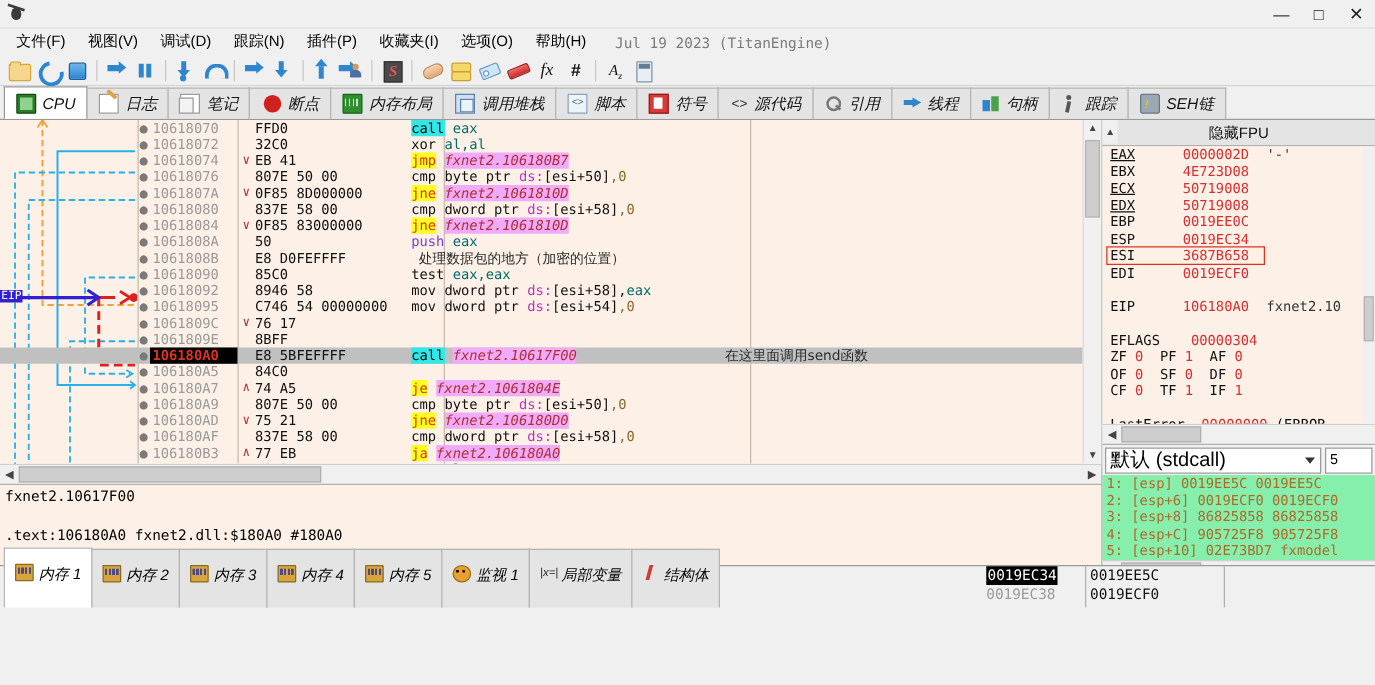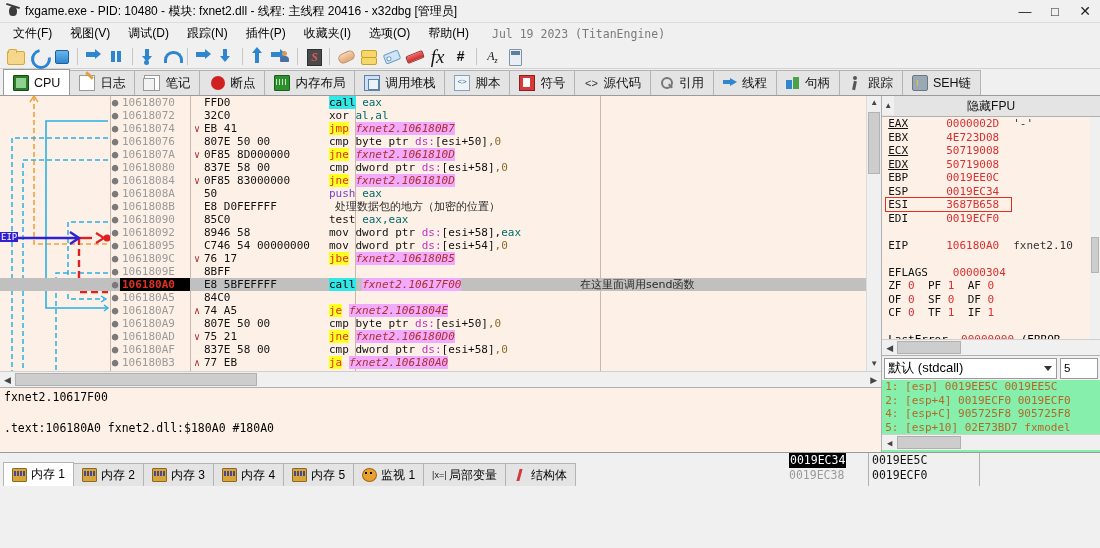--- a/index.html
+++ b/index.html
@@ -50,30 +50,30 @@
   .ic-person{left:7px;top:3px;width:9px;height:11px;}
   .ic-person:before{content:"";position:absolute;left:2px;top:0;width:5px;height:5px;border-radius:50%;background:#d79a5a;}
   .ic-person:after{content:"";position:absolute;left:0;top:5px;width:9px;height:6px;border-radius:4px 4px 1px 1px;background:#4a6fa5;}
   .ic-s{left:2px;top:1px;width:13px;height:15px;background:#4a4a4a;border:1px solid #2f2f2f;color:#e05a5a;font-weight:bold;font-size:12px;text-align:center;line-height:15px;font-family:"Liberation Serif",serif;}
   .ic-pill{left:1px;top:4px;width:15px;height:8px;border-radius:5px;background:linear-gradient(#f6d3b3,#e0a878);border:1px solid #c08a55;transform:rotate(-25deg);}
   .ic-note{left:1px;top:2px;width:14px;height:6px;background:#f6d76a;border:1px solid #c9a02e;border-radius:2px;}
   .ic-note2{left:1px;top:9px;width:14px;height:6px;background:#f6d76a;border:1px solid #c9a02e;border-radius:2px;}
   .ic-tag{left:1px;top:4px;width:14px;height:8px;background:#cfe4f5;border:1px solid #6d9fc6;transform:rotate(-22deg);border-radius:2px;}
   .ic-tag:after{content:"";position:absolute;left:1px;top:2px;width:3px;height:3px;border-radius:50%;background:#fff;border:1px solid #6d9fc6;}
   .ic-redbar{left:0px;top:5px;width:16px;height:6px;background:linear-gradient(#f06868,#c92b2b);border:1px solid #9b1f1f;transform:rotate(-22deg);border-radius:2px;}
-  .ic-fx{left:1px;top:0px;width:15px;height:17px;font-style:italic;font-family:"Liberation Serif",serif;font-size:19px;line-height:17px;text-align:center;color:#111;}
+  .ic-fx{left:1px;top:0px;width:15px;height:17px;font-style:italic;font-family:"Liberation Serif",serif;font-size:14px;line-height:17px;text-align:center;color:#111;}
   .ic-hash{left:1px;top:0px;width:15px;height:17px;font-size:14px;font-weight:bold;line-height:17px;text-align:center;color:#111;}
   .ic-az{left:0px;top:0px;width:17px;height:17px;font-size:12px;line-height:17px;text-align:center;color:#111;font-family:"Liberation Serif",serif;}
   .ic-calc{left:2px;top:1px;width:11px;height:15px;background:#e8eef4;border:1px solid #7d94a8;border-radius:1px;}
   .ic-calc:after{content:"";position:absolute;left:1px;top:1px;width:9px;height:4px;background:#5e7f99;}
 
   
   #tabstrip{height:26px;background:#f0f0f0;display:flex;align-items:flex-end;padding-left:3px;border-bottom:1px solid #9a9a9a;}
   .tab{height:24px;display:flex;align-items:center;padding:0 9px;font-size:12.5px;
-       border:1px solid #b4b4b4;border-bottom:none;background:#e4e4e4;margin-right:-1px;white-space:nowrap;color:#111;}
+       border:1px solid #b4b4b4;border-bottom:none;background:#e4e4e4;margin-right:-1px;white-space:nowrap;color:#111;font-style:italic;}
   .tab.sel{background:#fff;height:25px;border-color:#9a9a9a;position:relative;z-index:3;}
   .tab .tico{width:14px;height:14px;margin-right:5px;position:relative;flex:none;}
   .tico-cpu{background:#2a7a2a;border:1px solid #134a13;border-radius:1px;}
   .tico-cpu:after{content:"";position:absolute;left:2px;top:2px;right:2px;bottom:2px;background:#8fd18f;}
   .tico-log{background:#fff;border:1px solid #9a9a9a;}
   .tico-log:after{content:"";position:absolute;left:5px;top:-2px;width:9px;height:3px;background:#e0a040;transform:rotate(42deg);}
   .tico-notes{background:#fff;border:1px solid #9a9a9a;}
   .tico-notes:before{content:"";position:absolute;left:-2px;top:2px;width:10px;height:11px;background:#f3f3f3;border:1px solid #9a9a9a;}
   .tico-bp{background:#d02020;border-radius:50%;width:10px;height:10px;margin:2px 7px 2px 2px;}
   .tico-mem{background:#2f8f2f;border:1px solid #1a5f1a;border-radius:1px;}
@@ -162,30 +162,30 @@
   .rname.u{text-decoration:underline;}
   .rval{color:#d83030;}
   .rextra{color:#b03030;margin-left:14px;}
   .rextra.blk{color:#333;}
   .flagline{color:#111;}
   .flagline b{color:#d83030;font-weight:normal;}
   #esi-box{position:absolute;border:1px solid #e03020;pointer-events:none;}
 
   
   #callconvbar{height:24px;background:#f0f0f0;border-top:1px solid #b0b0b0;display:flex;align-items:center;padding:0 2px;}
-  #ccselect{flex:1;height:19px;background:#fff;border:1px solid #9a9a9a;display:flex;align-items:center;padding:0 3px;font-size:13px;position:relative;}
+  #ccselect{flex:1;height:19px;background:#fff;border:1px solid #9a9a9a;display:flex;align-items:center;padding:0 3px;font-size:16px;position:relative;}
   #ccselect .caret{position:absolute;right:4px;top:7px;border-left:4px solid transparent;border-right:4px solid transparent;border-top:5px solid #333;}
   #ccnum{width:30px;height:19px;background:#fff;border:1px solid #9a9a9a;margin-left:3px;font-size:11.5px;padding:0 3px;display:flex;align-items:center;}
   #stacklist{height:72px;background:#86efac;overflow:hidden;font-family:"DejaVu Sans Mono","Liberation Mono",monospace;font-size:11px;}
   .srow{height:13.5px;line-height:13.5px;white-space:pre;padding-left:3px;color:#b06a28;}
 
   
   #bottomwrap{height:33px;background:#f0f0f0;border-top:1px solid #9a9a9a;display:flex;align-items:flex-end;}
   #bottomtabs{display:flex;align-items:flex-end;padding-left:3px;}
-  .btab{height:22px;display:flex;align-items:center;padding:0 8px;font-size:12px;border:1px solid #b4b4b4;border-bottom:none;background:#e4e4e4;margin-right:-1px;white-space:nowrap;}
+  .btab{height:22px;display:flex;padding:12px 8px;font-size:12px;border:1px solid #b4b4b4;border-bottom:none;background:#e4e4e4;margin-right:-1px;white-space:nowrap;font-style:italic;}
   .btab.sel{background:#fff;height:23px;}
   .btab .bico{width:13px;height:12px;margin-right:4px;position:relative;flex:none;}
   .bico-mem{background:#d8a43c;border:1px solid #8a6a1e;border-radius:1px;}
   .bico-mem:after{content:"";position:absolute;left:1px;top:2px;right:1px;height:5px;background:repeating-linear-gradient(to right,#4a4a8a 0 2px,#d8a43c 2px 3px);}
   .bico-watch{background:#e8a030;border-radius:50%;border:1px solid #a06a10;}
   .bico-watch:after{content:"";position:absolute;left:2px;top:3px;width:2px;height:2px;background:#000;box-shadow:5px 0 0 #000;}
   .bico-loc{background:transparent;font-size:9px;line-height:12px;color:#222;}
   .bico-struct{background:transparent;}
   .bico-struct:before{content:"";position:absolute;left:4px;top:0;width:3px;height:12px;background:#d03a3a;transform:skewX(-15deg);}
   #bottomstatus{margin-left:auto;display:flex;align-items:stretch;height:33px;padding-top:1px;}
@@ -196,21 +196,20 @@
   .bs-r1{height:15px;line-height:15px;padding-left:3px;}
   .bs-r2{height:15px;line-height:15px;padding-left:3px;color:#9a9a9a;}
   .bs-hl{background:#000;color:#fff;display:inline-block;padding:0 1px;}
   .bs-blk{color:#111;}
 </style>
 </head>
 <body>
 
 <div id="titlebar">
   <div class="bugicon"></div>
-  <div id="title-text">fxgame.exe - PID: 10480 - 模块: fxnet2.dll - 线程: 主线程 20416 - x32dbg [管理员]</div>
   <div id="wincontrols">
     <div>—</div>
     <div>□</div>
     <div class="cls">✕</div>
   </div>
 </div>
 
 <div id="menubar">
   <div class="mi">文件(F)</div>
   <div class="mi">视图(V)</div>
@@ -402,21 +401,21 @@
           <div class="drow"><div class="c-graph"></div><div class="c-bullet">●</div><div class="c-addr">10618074</div><div class="c-updown">∨</div><div class="c-bytes">EB 41</div><div class="c-ins"><span class="m-jmp">jmp</span> <span class="op-target">fxnet2.106180B7</span></div><div class="c-cmt"></div></div>
           <div class="drow"><div class="c-graph"></div><div class="c-bullet">●</div><div class="c-addr">10618076</div><div class="c-updown"></div><div class="c-bytes">807E 50 00</div><div class="c-ins"><span class="m-gen">cmp</span> <span class="op-mem">byte ptr </span><span class="op-seg">ds:</span><span class="op-mem">[esi+50]</span><span class="op-num">,0</span></div><div class="c-cmt"></div></div>
           <div class="drow"><div class="c-graph"></div><div class="c-bullet">●</div><div class="c-addr">1061807A</div><div class="c-updown">∨</div><div class="c-bytes">0F85 8D000000</div><div class="c-ins"><span class="m-jmp">jne</span> <span class="op-target">fxnet2.1061810D</span></div><div class="c-cmt"></div></div>
           <div class="drow"><div class="c-graph"></div><div class="c-bullet">●</div><div class="c-addr">10618080</div><div class="c-updown"></div><div class="c-bytes">837E 58 00</div><div class="c-ins"><span class="m-gen">cmp</span> <span class="op-mem">dword ptr </span><span class="op-seg">ds:</span><span class="op-mem">[esi+58]</span><span class="op-num">,0</span></div><div class="c-cmt"></div></div>
           <div class="drow"><div class="c-graph"></div><div class="c-bullet">●</div><div class="c-addr">10618084</div><div class="c-updown">∨</div><div class="c-bytes">0F85 83000000</div><div class="c-ins"><span class="m-jmp">jne</span> <span class="op-target">fxnet2.1061810D</span></div><div class="c-cmt"></div></div>
           <div class="drow"><div class="c-graph"></div><div class="c-bullet">●</div><div class="c-addr">1061808A</div><div class="c-updown"></div><div class="c-bytes">50</div><div class="c-ins"><span class="m-push">push</span> <span class="op-reg">eax</span></div><div class="c-cmt"></div></div>
           <div class="drow"><div class="c-graph"></div><div class="c-bullet">●</div><div class="c-addr">1061808B</div><div class="c-updown"></div><div class="c-bytes">E8 D0FEFFFF</div><div class="c-cmt">处理数据包的地方（加密的位置）</div></div>
           <div class="drow"><div class="c-graph"></div><div class="c-bullet">●</div><div class="c-addr">10618090</div><div class="c-updown"></div><div class="c-bytes">85C0</div><div class="c-ins"><span class="m-gen">test</span> <span class="op-reg">eax,eax</span></div><div class="c-cmt"></div></div>
           <div class="drow"><div class="c-graph"></div><div class="c-bullet">●</div><div class="c-addr">10618092</div><div class="c-updown"></div><div class="c-bytes">8946 58</div><div class="c-ins"><span class="m-gen">mov</span> <span class="op-mem">dword ptr </span><span class="op-seg">ds:</span><span class="op-mem">[esi+58]</span><span class="op-mem">,</span><span class="op-reg">eax</span></div><div class="c-cmt"></div></div>
           <div class="drow"><div class="c-graph"></div><div class="c-bullet">●</div><div class="c-addr">10618095</div><div class="c-updown"></div><div class="c-bytes">C746 54 00000000</div><div class="c-ins"><span class="m-gen">mov</span> <span class="op-mem">dword ptr </span><span class="op-seg">ds:</span><span class="op-mem">[esi+54]</span><span class="op-num">,0</span></div><div class="c-cmt"></div></div>
-          <div class="drow"><div class="c-graph"></div><div class="c-bullet">●</div><div class="c-addr">1061809C</div><div class="c-updown">∨</div><div class="c-bytes">76 17</div><div class="c-ins"><span class="m-jmp">jbe</span> <span class="op-target">fxnet2.106180B5</span></div><div class="c-cmt"></div></div>
+          <div class="drow"><div class="c-graph"></div><div class="c-bullet">●</div><div class="c-addr">1061809C</div><div class="c-updown">∨</div><div class="c-bytes">76 17</div><div class="c-cmt"></div></div>
           <div class="drow"><div class="c-graph"></div><div class="c-bullet">●</div><div class="c-addr">1061809E</div><div class="c-updown"></div><div class="c-bytes">8BFF</div><div class="c-cmt"></div></div>
           <div class="drow cur"><div class="c-graph"></div><div class="c-bullet">●</div><div class="c-addr cur">106180A0</div><div class="c-updown"></div><div class="c-bytes">E8 5BFEFFFF</div><div class="c-ins"><span class="m-call">call</span> <span class="op-target">fxnet2.10617F00</span></div><div class="c-cmt">在这里面调用send函数</div></div>
           <div class="drow"><div class="c-graph"></div><div class="c-bullet">●</div><div class="c-addr">106180A5</div><div class="c-updown"></div><div class="c-bytes">84C0</div><div class="c-cmt"></div></div>
           <div class="drow"><div class="c-graph"></div><div class="c-bullet">●</div><div class="c-addr">106180A7</div><div class="c-updown">∧</div><div class="c-bytes">74 A5</div><div class="c-ins"><span class="m-jmp">je</span> <span class="op-target">fxnet2.1061804E</span></div><div class="c-cmt"></div></div>
           <div class="drow"><div class="c-graph"></div><div class="c-bullet">●</div><div class="c-addr">106180A9</div><div class="c-updown"></div><div class="c-bytes">807E 50 00</div><div class="c-ins"><span class="m-gen">cmp</span> <span class="op-mem">byte ptr </span><span class="op-seg">ds:</span><span class="op-mem">[esi+50]</span><span class="op-num">,0</span></div><div class="c-cmt"></div></div>
           <div class="drow"><div class="c-graph"></div><div class="c-bullet">●</div><div class="c-addr">106180AD</div><div class="c-updown">∨</div><div class="c-bytes">75 21</div><div class="c-ins"><span class="m-jmp">jne</span> <span class="op-target">fxnet2.106180D0</span></div><div class="c-cmt"></div></div>
           <div class="drow"><div class="c-graph"></div><div class="c-bullet">●</div><div class="c-addr">106180AF</div><div class="c-updown"></div><div class="c-bytes">837E 58 00</div><div class="c-ins"><span class="m-gen">cmp</span> <span class="op-mem">dword ptr </span><span class="op-seg">ds:</span><span class="op-mem">[esi+58]</span><span class="op-num">,0</span></div><div class="c-cmt"></div></div>
           <div class="drow"><div class="c-graph"></div><div class="c-bullet">●</div><div class="c-addr">106180B3</div><div class="c-updown">∧</div><div class="c-bytes">77 EB</div><div class="c-ins"><span class="m-jmp">ja</span> <span class="op-target">fxnet2.106180A0</span></div><div class="c-cmt"></div></div>
           <div class="drow"><div class="c-graph"></div><div class="c-bullet">●</div><div class="c-addr">106180B5</div><div class="c-updown"></div><div class="c-bytes">B0 01</div><div class="c-ins"><span class="m-gen">mov</span> <span class="op-reg">al,1</span></div><div class="c-cmt"></div></div>
         </div>
@@ -482,21 +481,22 @@
       <div id="ccselect">
         <span>默认 (stdcall)</span>
         <span class="caret"></span>
       </div>
       <div id="ccnum">5</div>
     </div>
 
     <div id="stacklist">
       <div id="stack-rows">
           <div class="srow">1: [esp] 0019EE5C 0019EE5C</div>
-          <div class="srow">2: [esp+4] 0019ECF0 0019ECF0</div>
+          <div class="srow">2: [esp+6] 0019ECF0 0019ECF0</div>
+          <div class="srow">3: [esp+8] 86825858 86825858</div>
           <div class="srow">4: [esp+C] 905725F8 905725F8</div>
           <div class="srow">5: [esp+10] 02E73BD7 fxmodel</div>
         </div>
       <div class="hscroll" style="border-top:1px solid #cfcfcf;">
         <div class="arrowL">◀</div>
         <div class="thumb" style="width:62px"></div>
       </div>
     </div>
   </div>
 </div>

